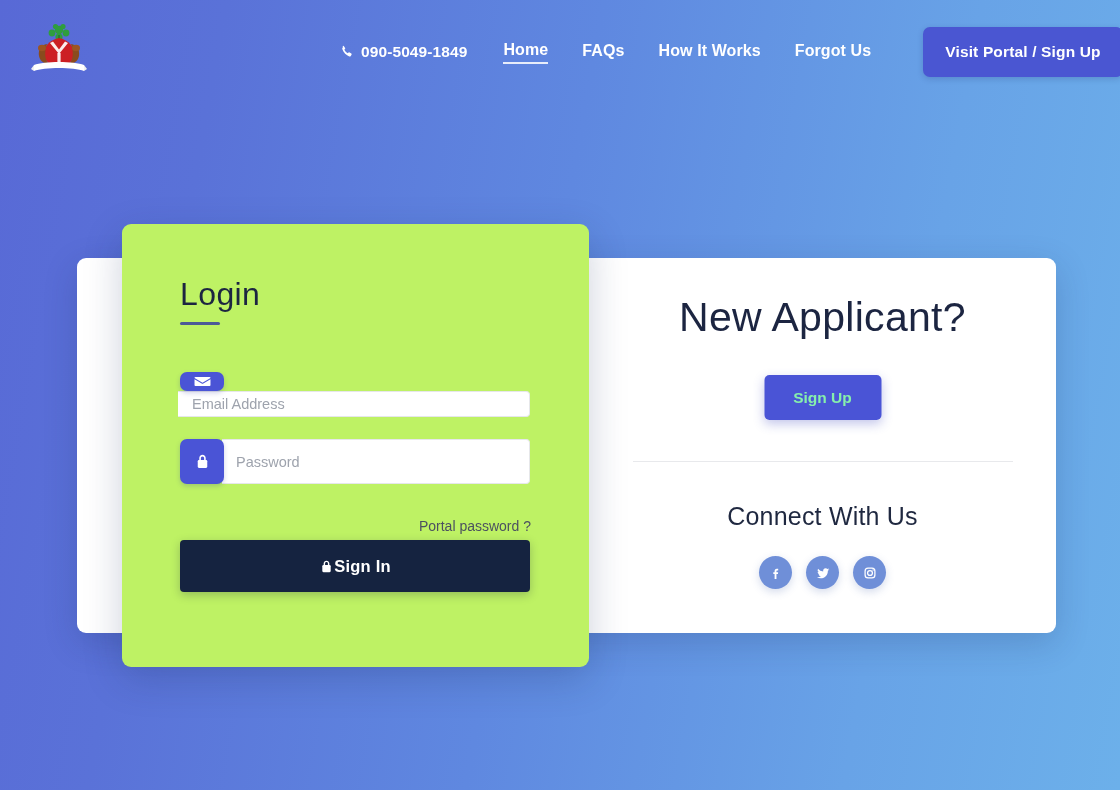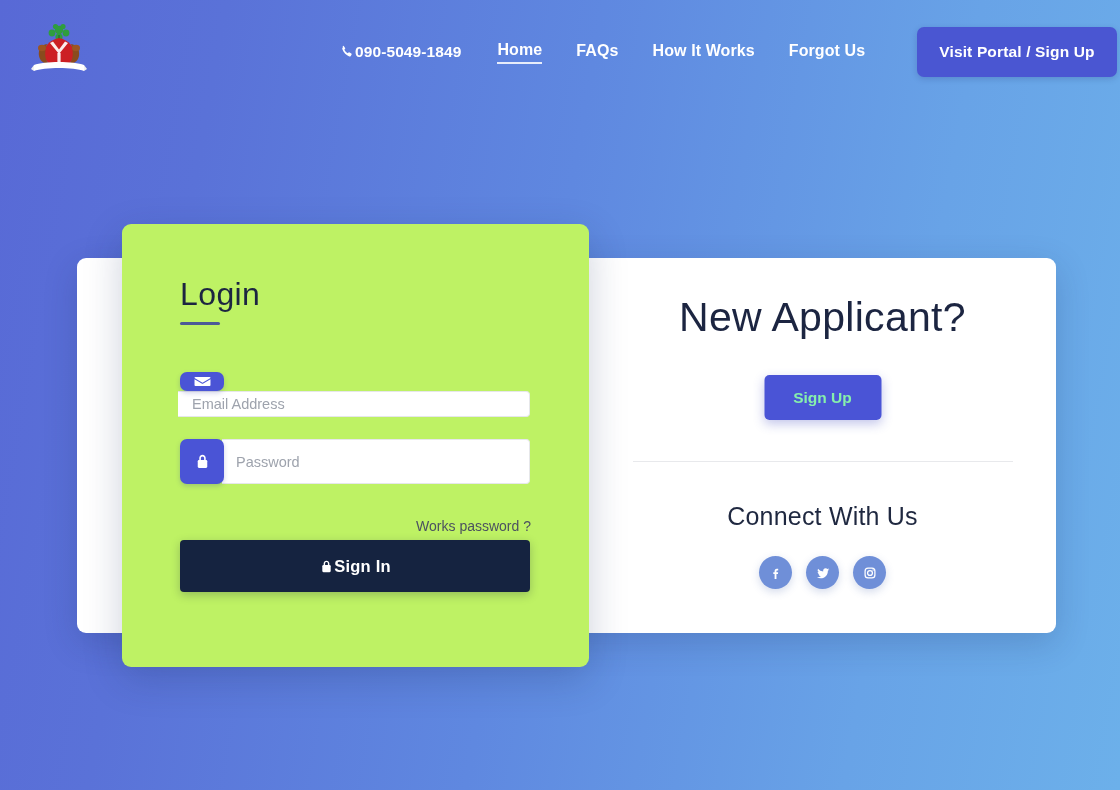--- a/index.html
+++ b/index.html
@@ -40,21 +40,21 @@
     top: 28px;
     display: flex;
     align-items: center;
     height: 48px;
     gap: 0;
   }
 
   .phone-link {
     display: flex;
     align-items: center;
-    gap: 1px;
+    gap: 7px;
     color: #ffffff;
     font-size: 15.5px;
     font-weight: bold;
     letter-spacing: 0.1px;
     text-decoration: none;
     margin-right: 36px;
     white-space: nowrap;
   }
 
   .phone-icon svg { display: block; }
@@ -403,21 +403,21 @@
   <div class="field-row password">
     <span class="field-icon">
       <svg viewBox="0 0 20 20" width="17" height="17" fill="#ffffff" aria-hidden="true">
         <path d="M10 2.2c-2.1 0-3.8 1.7-3.8 3.8v2.1h1.9V6c0-1.05.85-1.9 1.9-1.9s1.9.85 1.9 1.9v2.1h1.9V6c0-2.1-1.7-3.8-3.8-3.8z"></path>
         <rect x="4.4" y="8.1" width="11.2" height="9.4" rx="1.5"></rect>
       </svg>
     </span>
     <input class="field-input" type="password" placeholder="Password" style="">
   </div>
 
-  <a class="forgot-link" href="#">Works password ?</a>
+  <a class="forgot-link" href="#">Portal password ?</a>
 
   <button class="signin-btn">
     <span>
       <svg viewBox="0 0 20 20" width="15" height="15" fill="#ffffff" aria-hidden="true">
         <path d="M10 2.2c-2.1 0-3.8 1.7-3.8 3.8v2.1h1.9V6c0-1.05.85-1.9 1.9-1.9s1.9.85 1.9 1.9v2.1h1.9V6c0-2.1-1.7-3.8-3.8-3.8z"></path>
         <rect x="4.4" y="8.1" width="11.2" height="9.4" rx="1.5"></rect>
       </svg>
     </span>
     <span>Sign In</span>
   </button>

